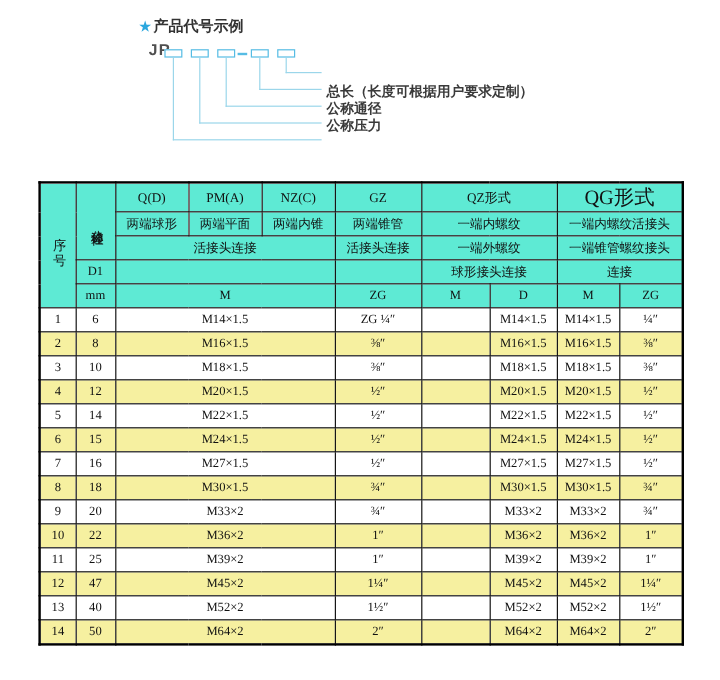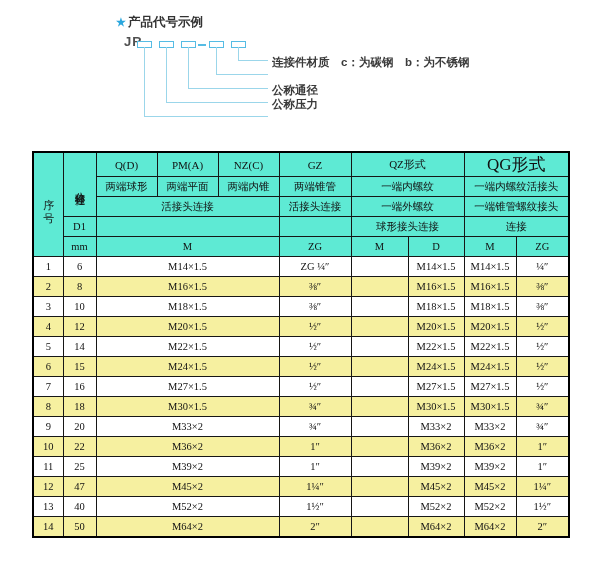--- a/index.html
+++ b/index.html
@@ -55,21 +55,21 @@
     <div class="code-box box2"></div>
     <div class="code-box box3"></div>
     <div class="code-dash"></div>
     <div class="code-box box4"></div>
     <div class="code-box box5"></div>
     <div class="conn conn1"></div>
     <div class="conn conn2"></div>
     <div class="conn conn3"></div>
     <div class="conn conn4"></div>
     <div class="conn conn5"></div>
-    <div class="diag-label lbl1">连接件材质　c：为碳钢　b：为不锈钢</div>
+    <div class="diag-label lbl2">总长（长度可根据用户要求定制）</div>
     <div class="diag-label lbl3">公称通径</div>
     <div class="diag-label lbl4">公称压力</div>
   </div>
 
 
   <table class="ref">
     <colgroup>
       <col style="width:30px">
         <col style="width:33px">
         <col style="width:61px">

